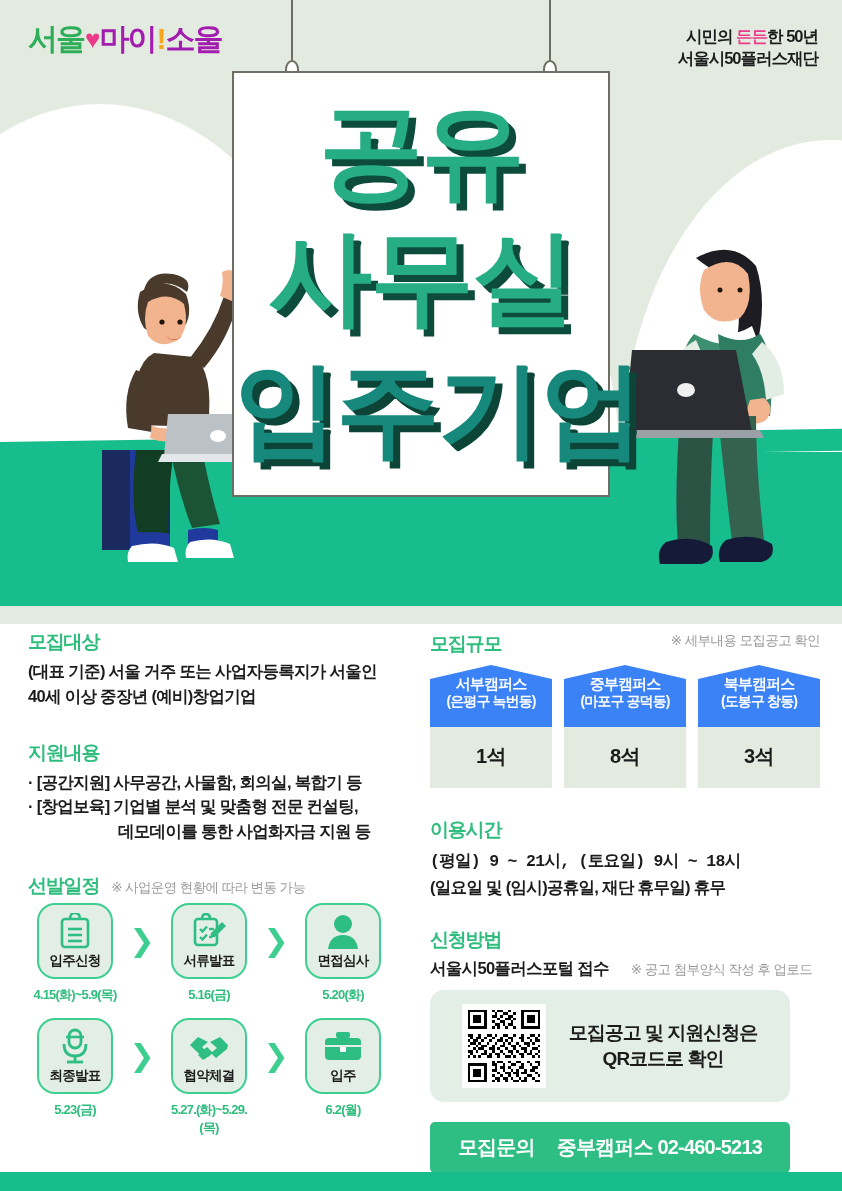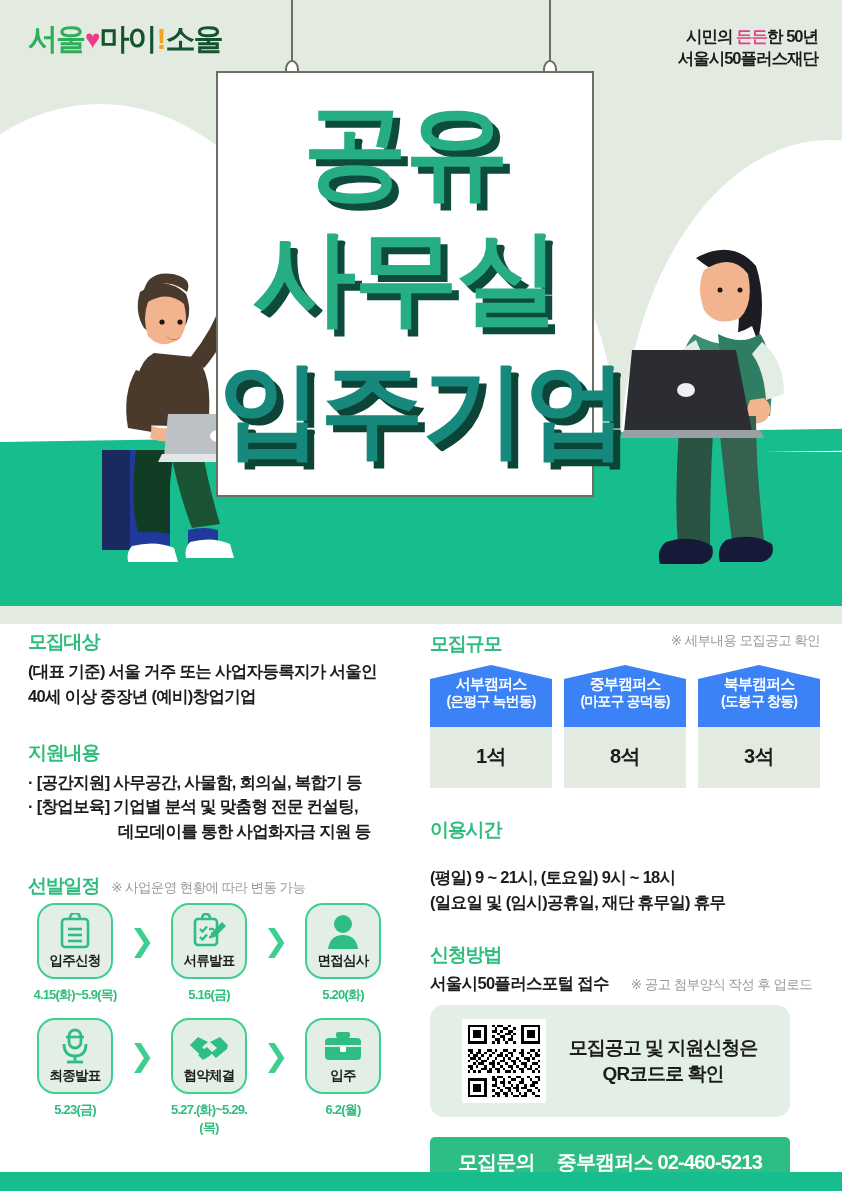--- a/index.html
+++ b/index.html
@@ -28,38 +28,38 @@
 
   
   .string { position:absolute; width:2px; background:#6e6e64; top:0; }
   .s1 { left:291px; height:70px; }
   .s2 { left:549px; height:70px; }
   .ring { position:absolute; width:14px; height:24px; border:2px solid #6e6e64; background:#fff;
           border-radius:50%/40%; top:60px; }
   .r1 { left:285px; } .r2 { left:543px; }
 
   .board {
-    position:absolute; left:216px; top:71px; width:378px; height:426px;
+    position:absolute; left:232px; top:71px; width:378px; height:426px;
     background:#ffffff; border:2px solid #6e6e64; z-index:5;
   }
   .title-line { position:absolute; width:100%; text-align:center; font-weight:900; letter-spacing:-2px;
                 line-height:1; white-space:nowrap; }
   .t1 { top:26px;  font-size:104px; color:#26ad84; text-shadow:7px 7px 0 #0d4c3c; }
   .t2 { top:152px; font-size:104px; color:#26ad84; text-shadow:7px 7px 0 #0d4c3c; }
   .t3 { top:284px; font-size:104px; color:#17897c; text-shadow:7px 7px 0 #0d4438; }
 
   .hero-sub { position:absolute; left:0; top:500px; width:842px; text-align:center; z-index:6; }
   .hero-sub div { color:#ffffff; font-weight:900; letter-spacing:-1px; line-height:1.18; }
   .hs1 { font-size:33px; }
   .hs2 { font-size:33px; }
 
   
   .logo { position:absolute; left:28px; top:24px; z-index:8; display:flex; align-items:center;
           font-size:30px; font-weight:900; letter-spacing:-2px; line-height:1; }
-  .lg-green{ color:#2fae5a; } .lg-dark{ color:#14532d; }
+  .lg-green{ color:#2fae5a; } .lg-dark{ color:#a21caf; }
   .heart { color:#ec3b8a; font-size:26px; margin:0 1px; }
   .bang  { color:#f7a619; font-size:30px; font-weight:900; margin:0 1px; }
 
   .brandline { position:absolute; right:24px; top:26px; text-align:right; z-index:8;
                font-size:16.5px; font-weight:900; color:#1c1c1c; letter-spacing:-1px; line-height:1.32; }
   .pink { color:#ec3b8a; }
 
   
   .ill { position:absolute; z-index:4; }
   .ill-left  { left:40px;  top:250px; width:240px; height:330px; }
@@ -364,21 +364,21 @@
               <span class="cn">북부캠퍼스</span>
               <span class="cl">(도봉구 창동)</span>
             </div>
             <div class="c-body">3석</div>
           </div>
         </div>
       </div>
 
       <div class="blk" style="margin-top:32px;">
         <div class="sec-h">이용시간</div>
-        <div class="body-t" style="margin-top:26px;">(평일) 9 ~ 21시, (토요일) 9시 ~ 18시</div>
+        <div class="body-t" style="margin-top:11px;font-family:Liberation Mono, monospace;">(평일) 9 ~ 21시, (토요일) 9시 ~ 18시</div>
         <div class="body-t">(일요일 및 (임시)공휴일, 재단 휴무일) 휴무</div>
       </div>
 
       <div class="blk" style="margin-top:30px;">
         <div class="sec-h">신청방법</div>
         <div class="hrow" style="margin-top:7px; gap:22px;">
           <div class="body-t">서울시50플러스포털 접수</div>
           <div class="note">※ 공고 첨부양식 작성 후 업로드</div>
         </div>
 

